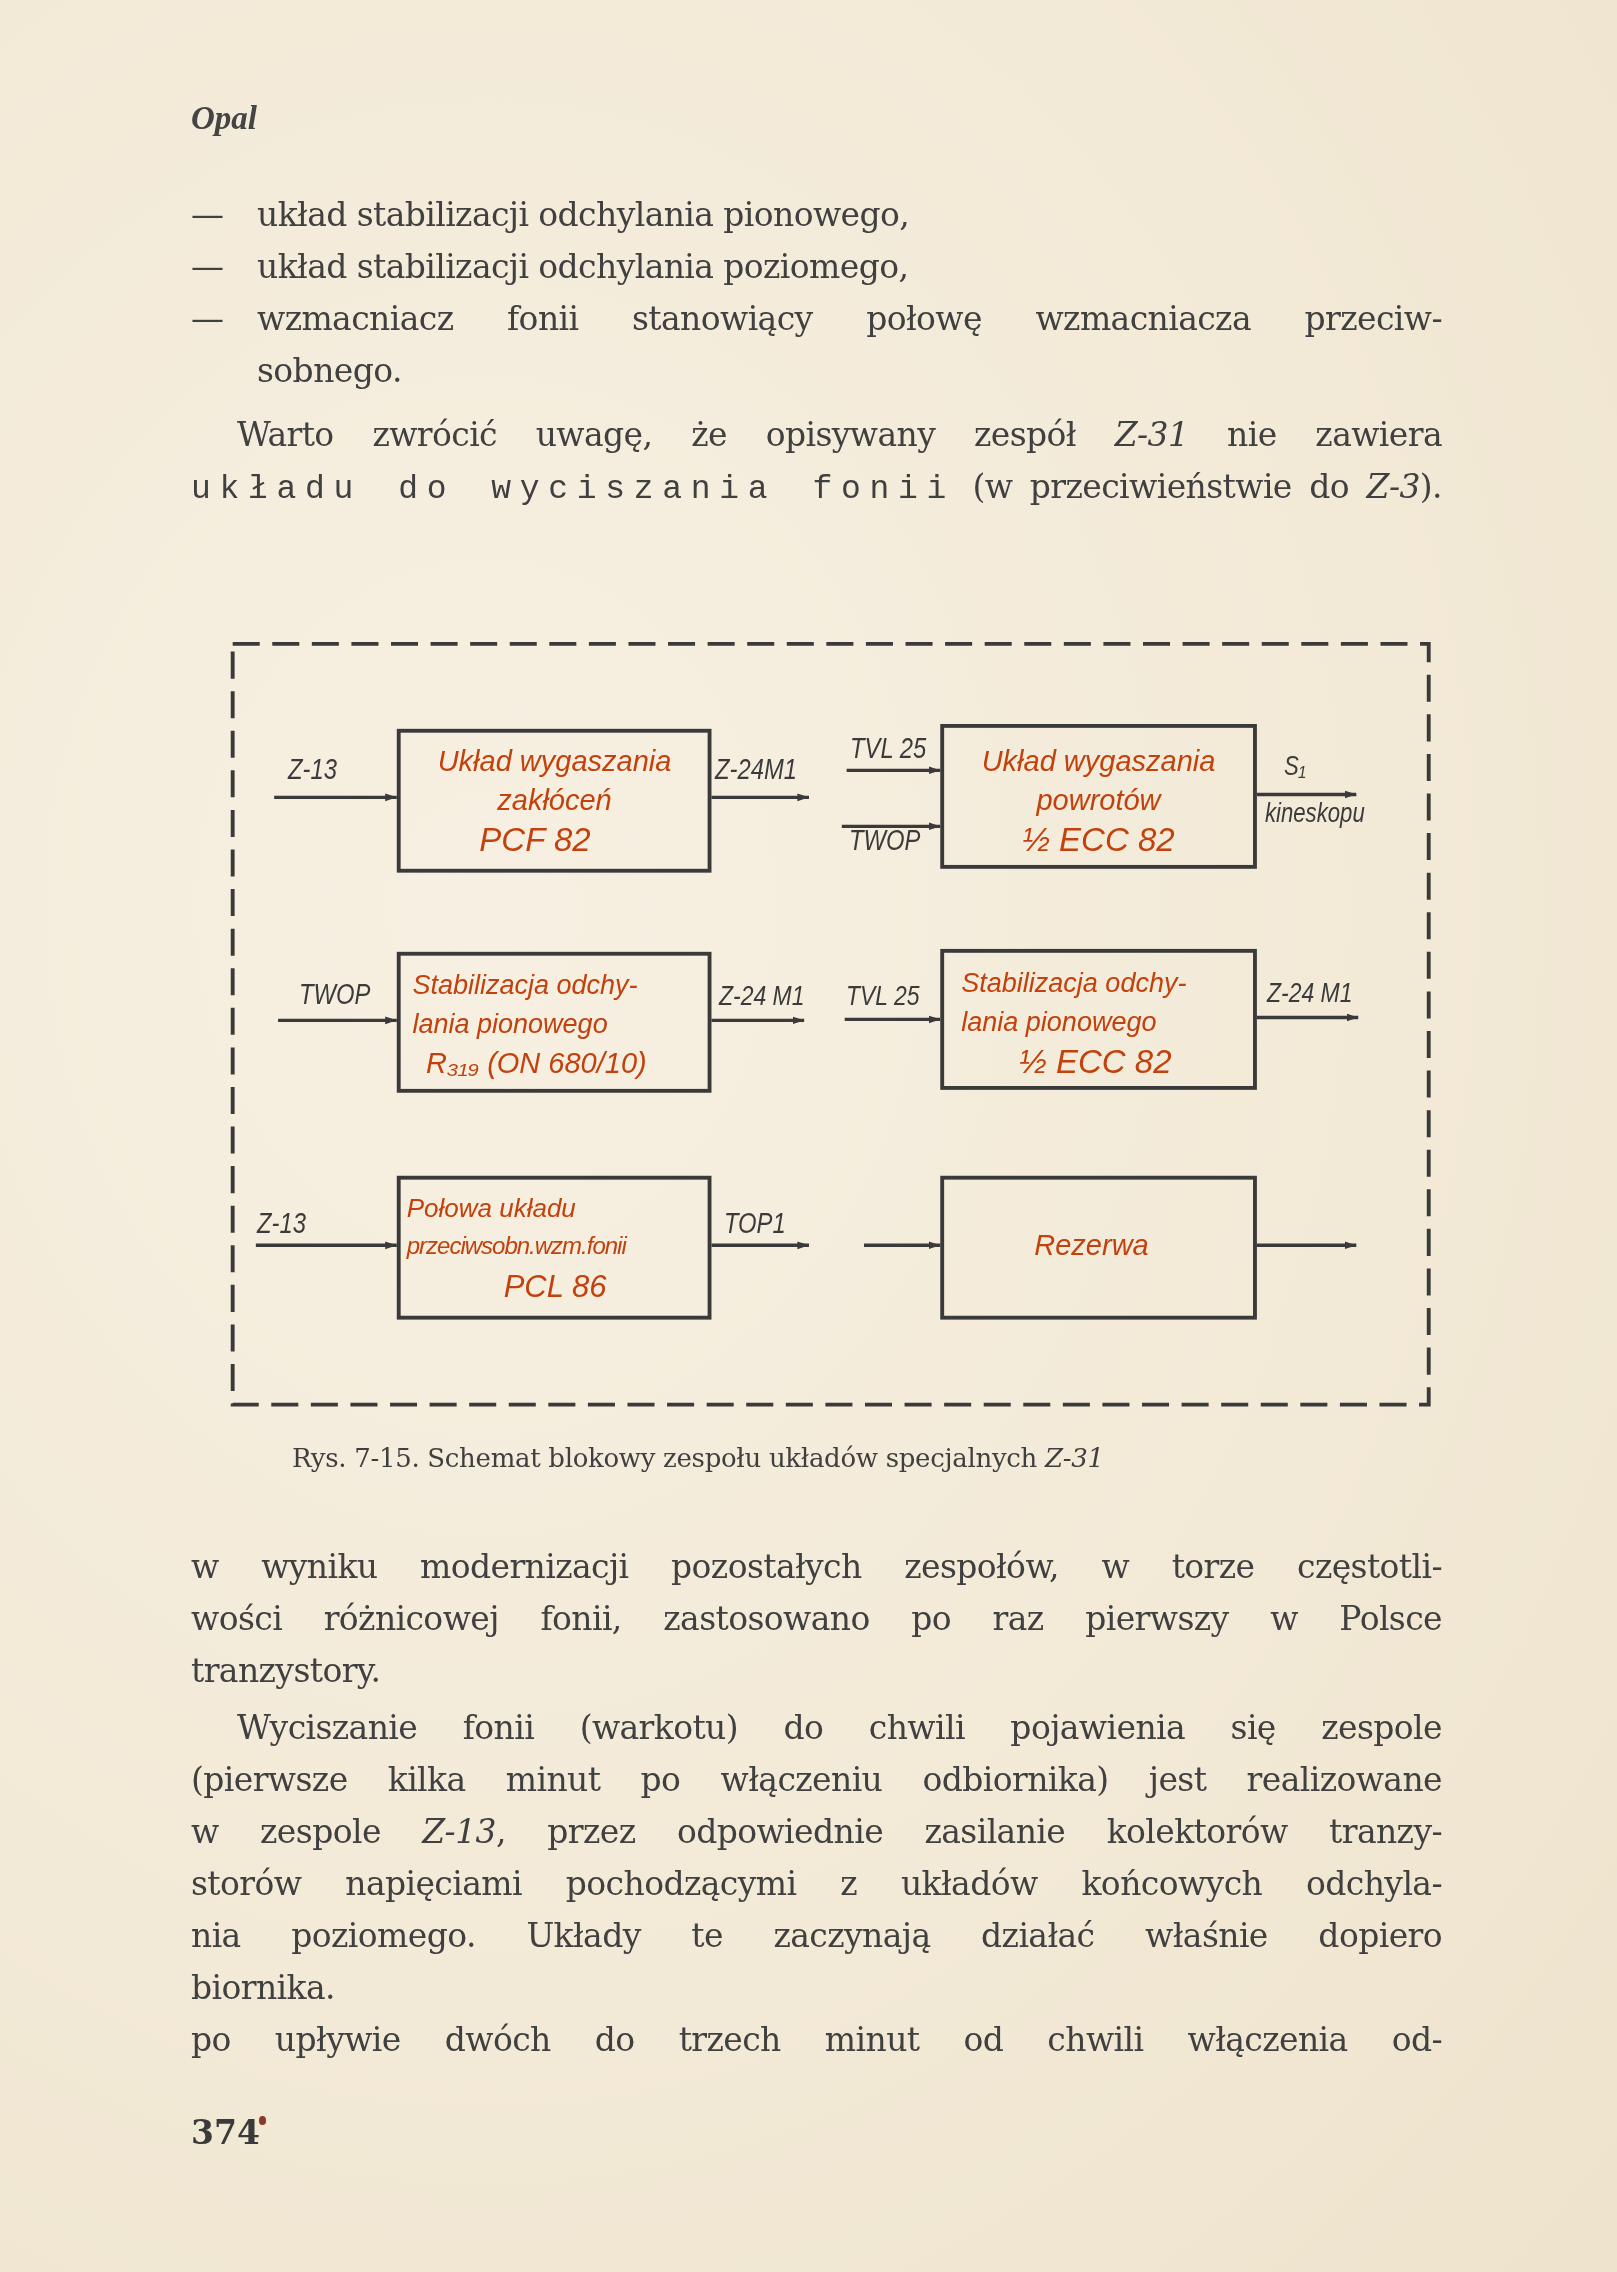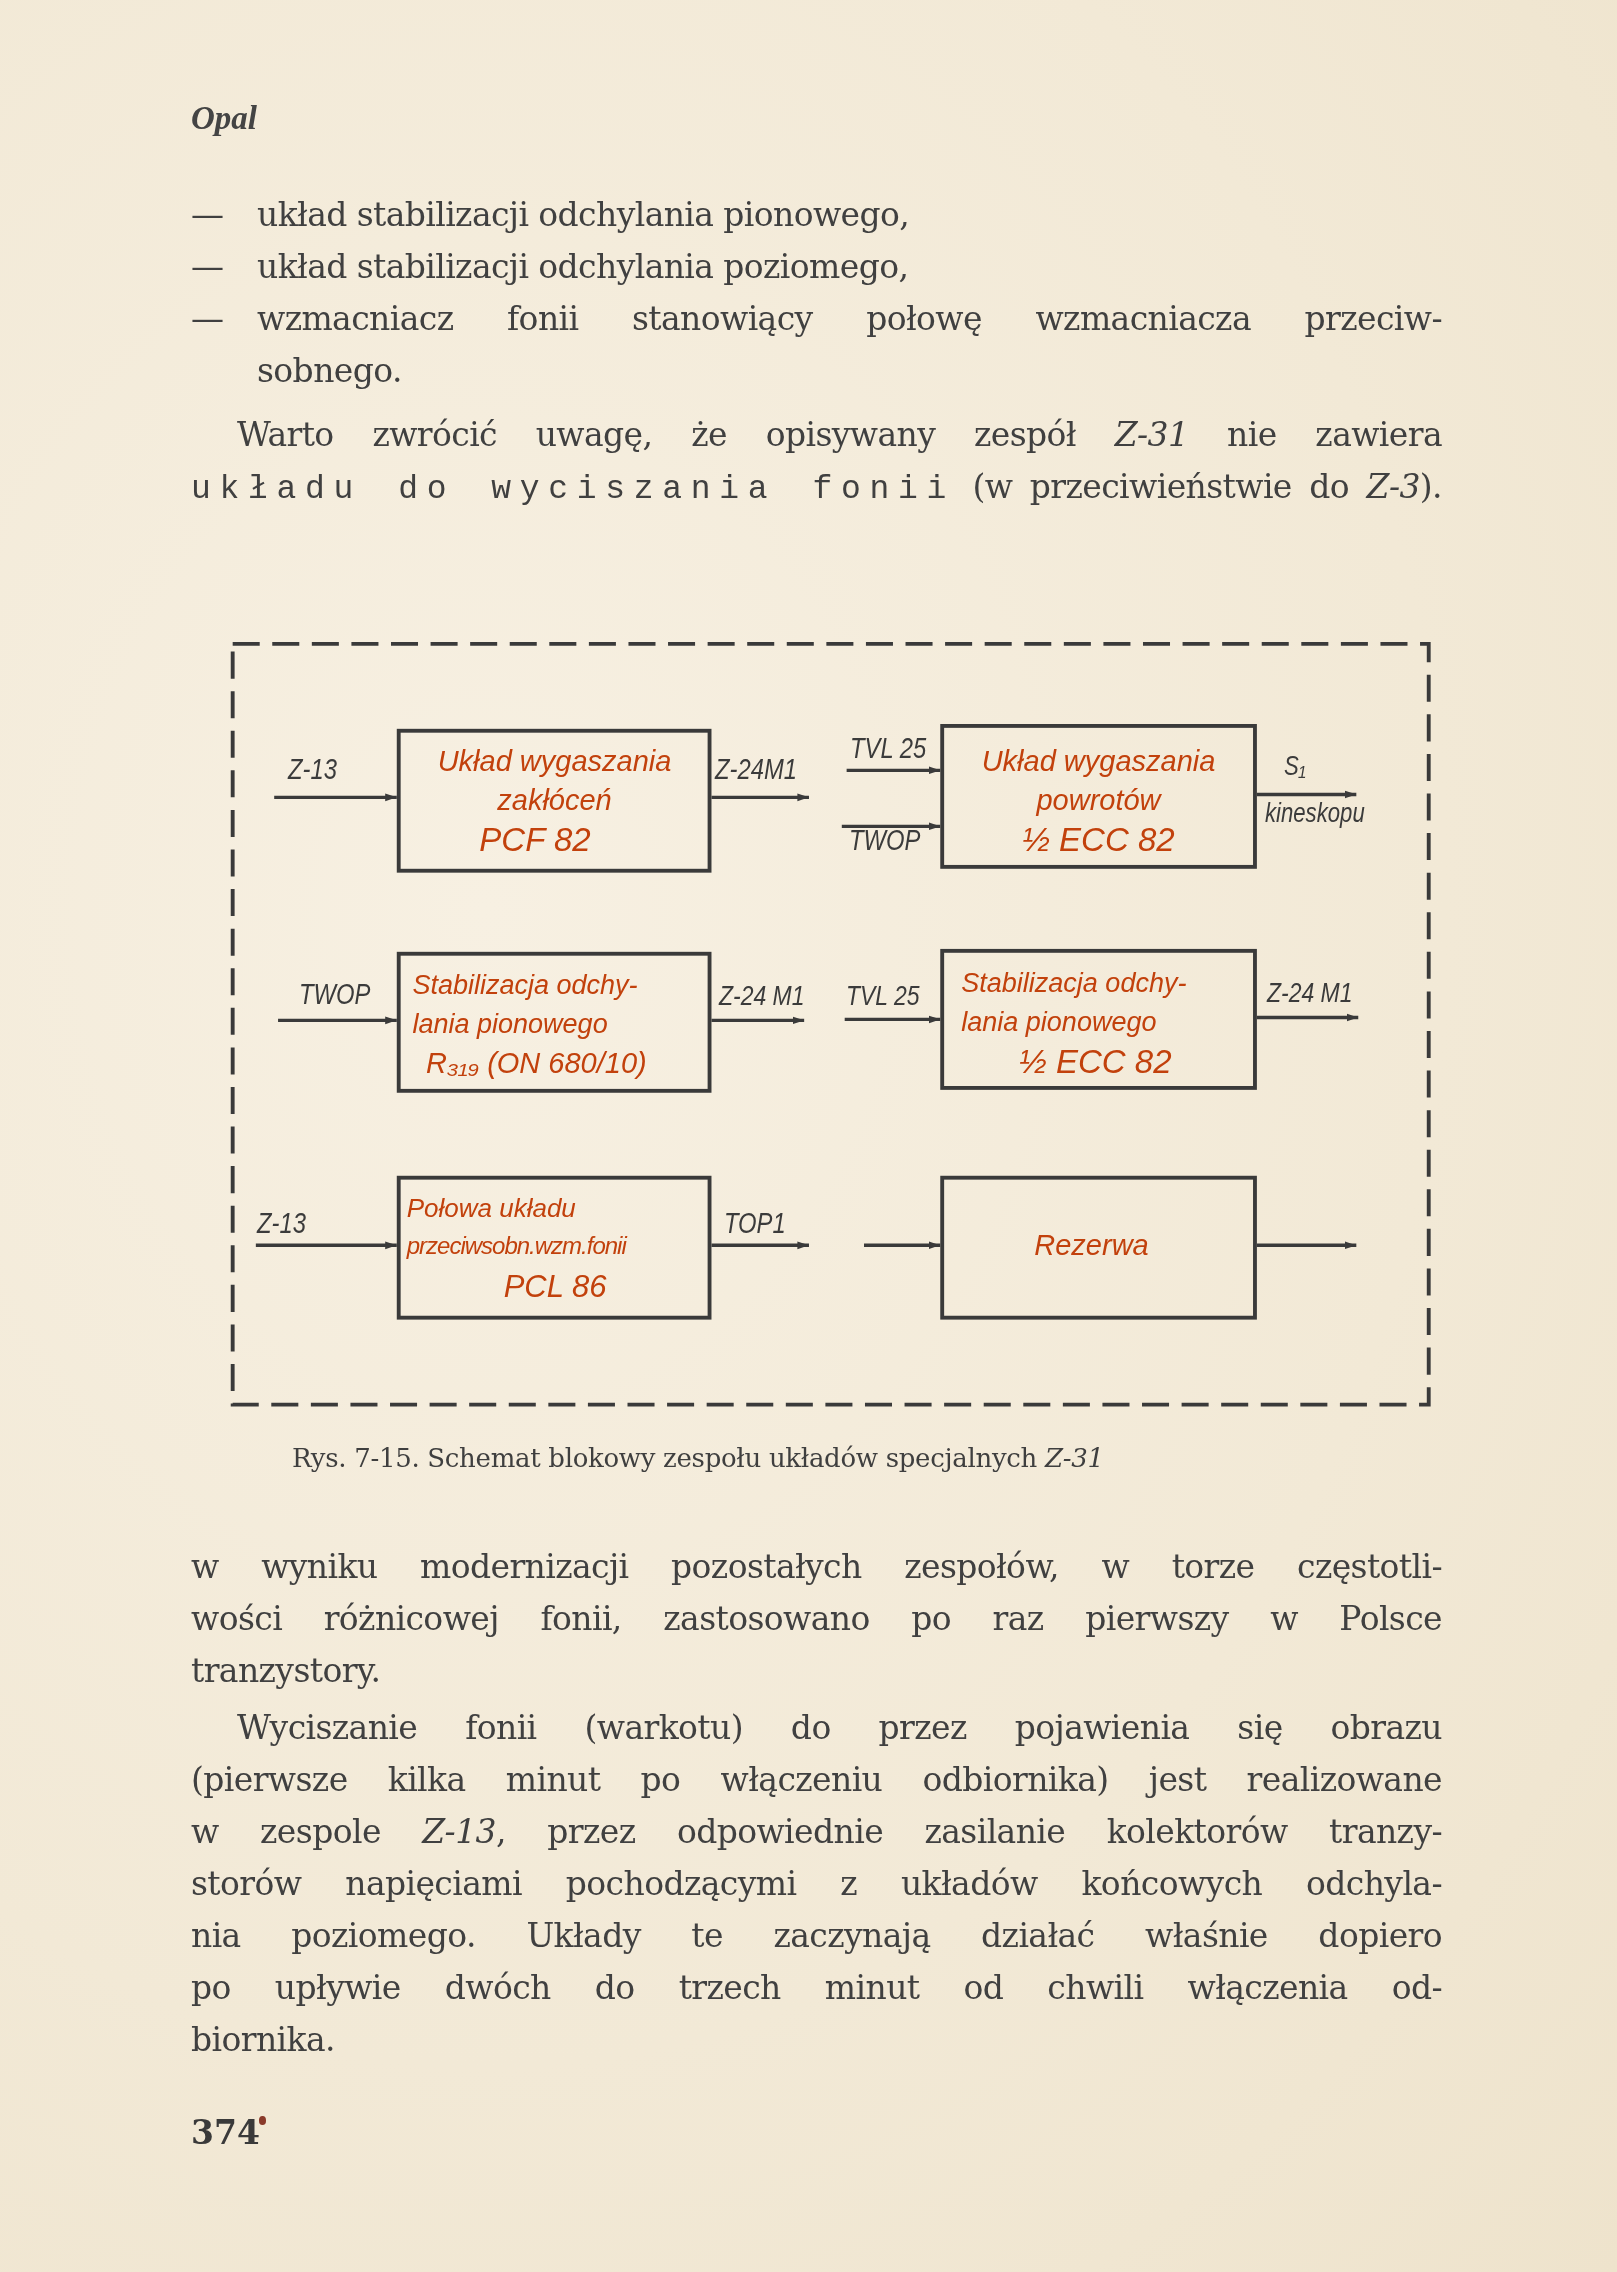--- a/index.html
+++ b/index.html
@@ -148,24 +148,24 @@
 
 <div class="caption"><span>Rys. 7-15. Schemat blokowy zespołu układów specjalnych </span><span class="it">Z-31</span></div>
 
 <div class="text" style="top:1541px;">
   <span class="line">w wyniku modernizacji pozostałych zespołów, w torze częstotli-</span>
   <span class="line">wości różnicowej fonii, zastosowano po raz pierwszy w Polsce</span>
   <span class="line last">tranzystory.</span>
 </div>
 
 <div class="text" style="top:1702px;">
-  <span class="line indent">Wyciszanie fonii (warkotu) do przez pojawienia się obrazu</span>
+  <span class="line indent">Wyciszanie fonii (warkotu) do chwili pojawienia się zespole</span>
   <span class="line">(pierwsze kilka minut po włączeniu odbiornika) jest realizowane</span>
   <span class="line"><span>w zespole </span><span class="it">Z-13</span><span>, przez odpowiednie zasilanie kolektorów tranzy-</span></span>
   <span class="line">storów napięciami pochodzącymi z układów końcowych odchyla-</span>
   <span class="line">nia poziomego. Układy te zaczynają działać właśnie dopiero</span>
+  <span class="line last">biornika.</span>
   <span class="line">po upływie dwóch do trzech minut od chwili włączenia od-</span>
-  <span class="line last">biornika.</span>
 </div>
 
 <div class="pagenum">374</div>
 <div class="speck"></div>
 
 
 </body></html>

